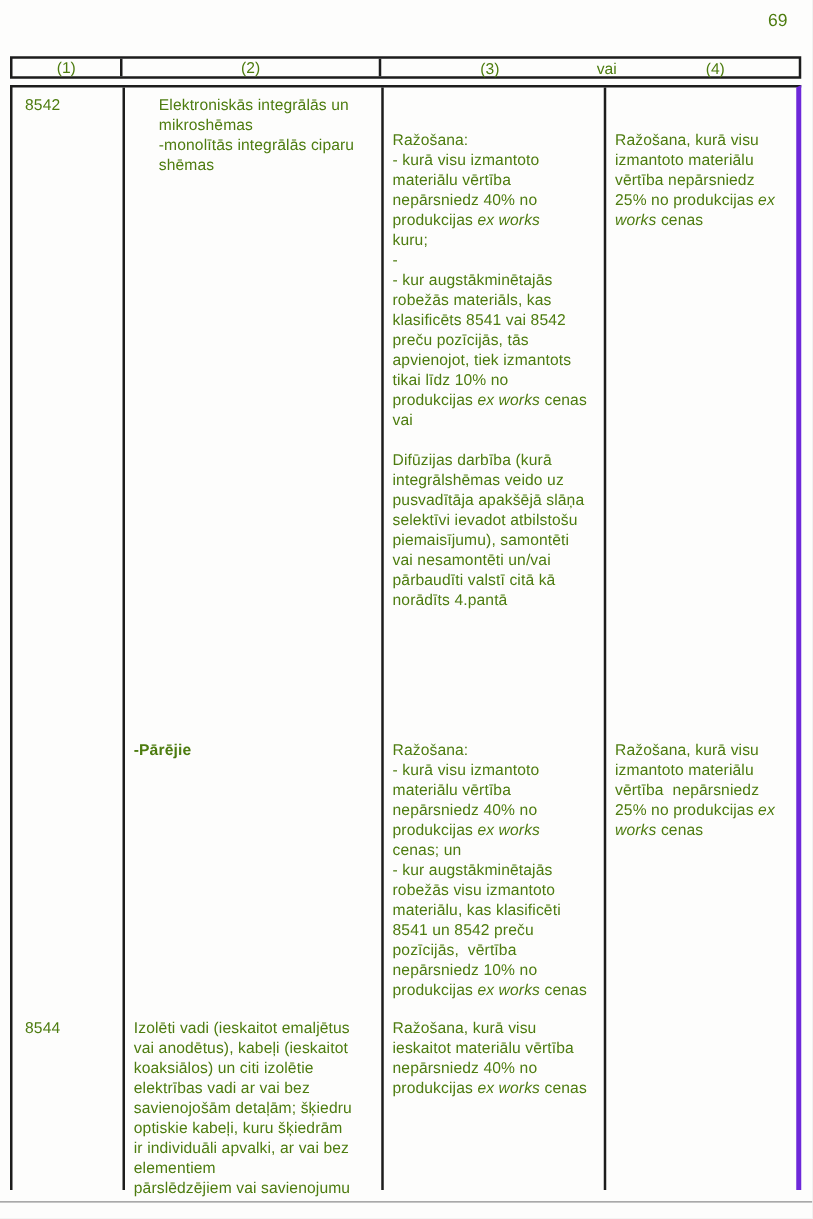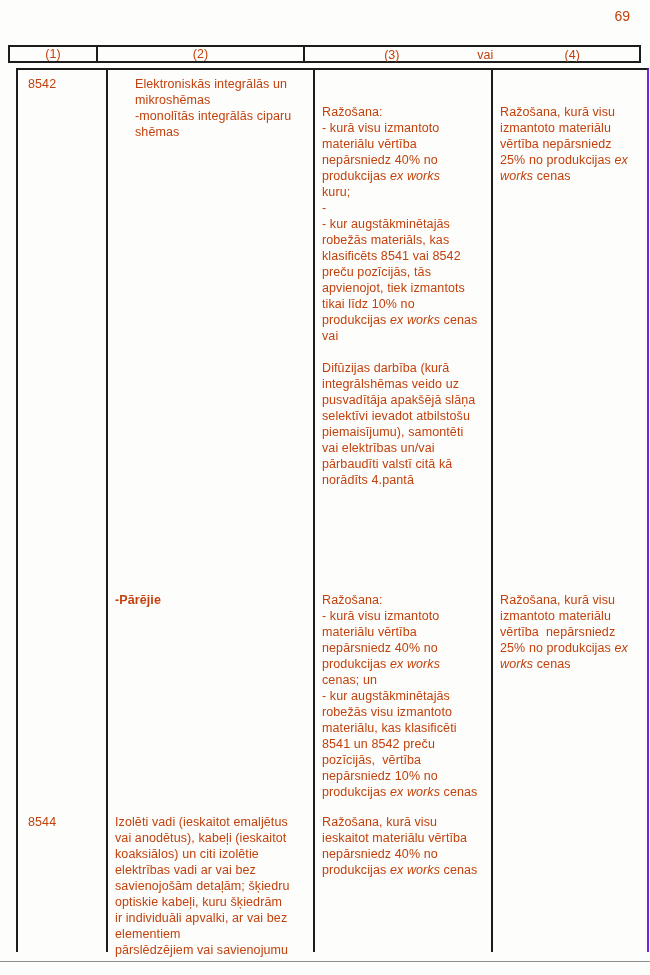--- a/index.html
+++ b/index.html
@@ -3,21 +3,21 @@
 <meta charset="utf-8">
 <style>
   html, body { margin: 0; padding: 0; background: #e8e8e8; }
   .page {
     position: relative;
     width: 650px;
     height: 975px;
     margin: 0 auto;
     background: #fdfdfc;
     font-family: "Liberation Sans", "DejaVu Sans", sans-serif;
-    color: #c2410c;
+    color: #4d7c0f;
     overflow: hidden;
   }
   .page-number {
     position: absolute;
     top: 8px;
     right: 20px;
     font-size: 14px;
   }
   
   .header-row {
@@ -43,27 +43,27 @@
   .hcell.c1 { width: 88px; border-right: 2px solid #1c1c1c; }
   .hcell.c2 { width: 207px; border-right: 2px solid #1c1c1c; }
   .hcell.c3 { flex: 1; }
   .hcell.c3 span { position: absolute; top: 1px; transform: translateX(-50%); }
   .hcell.c3 .h3   { left: 26%; }
   .hcell.c3 .hvai { left: 54%; }
   .hcell.c3 .h4   { left: 80%; }
   
   .body-table {
     position: absolute;
-    left: 16px;
+    left: 8px;
     top: 68px;
     width: 633px;
     height: 884px;
     border-top: 2px solid #1c1c1c;
     border-left: 2px solid #1c1c1c;
-    border-right: 2px solid #6d28d9;
+    border-right: 4px solid #6d28d9;
     box-sizing: border-box;
     background: #fdfdfc;
   }
   .vline {
     position: absolute;
     top: 0;
     bottom: 0;
     width: 2px;
     background: #1c1c1c;
   }
@@ -134,21 +134,21 @@
         <div class="line"><span>apvienojot, tiek izmantots</span></div>
         <div class="line"><span>tikai līdz 10% no</span></div>
         <div class="line"><span>produkcijas </span><span class="it">ex works</span><span> cenas</span></div>
         <div class="line"><span>vai</span></div>
         <div class="line">&nbsp;</div>
         <div class="line"><span>Difūzijas darbība (kurā</span></div>
         <div class="line"><span>integrālshēmas veido uz</span></div>
         <div class="line"><span>pusvadītāja apakšējā slāņa</span></div>
         <div class="line"><span>selektīvi ievadot atbilstošu</span></div>
         <div class="line"><span>piemaisījumu), samontēti</span></div>
-        <div class="line"><span>vai elektrības un/vai</span></div>
+        <div class="line"><span>vai nesamontēti un/vai</span></div>
         <div class="line"><span>pārbaudīti valstī citā kā</span></div>
         <div class="line"><span>norādīts 4.pantā</span></div>
       </div>
       <div class="block" style="top: 34px; left: 482px;">
         <div class="line"><span>Ražošana, kurā visu</span></div>
         <div class="line"><span>izmantoto materiālu</span></div>
         <div class="line"><span>vērtība nepārsniedz</span></div>
         <div class="line"><span>25% no produkcijas </span><span class="it">ex</span></div>
         <div class="line"><span class="it">works</span><span> cenas</span></div>
       </div>

